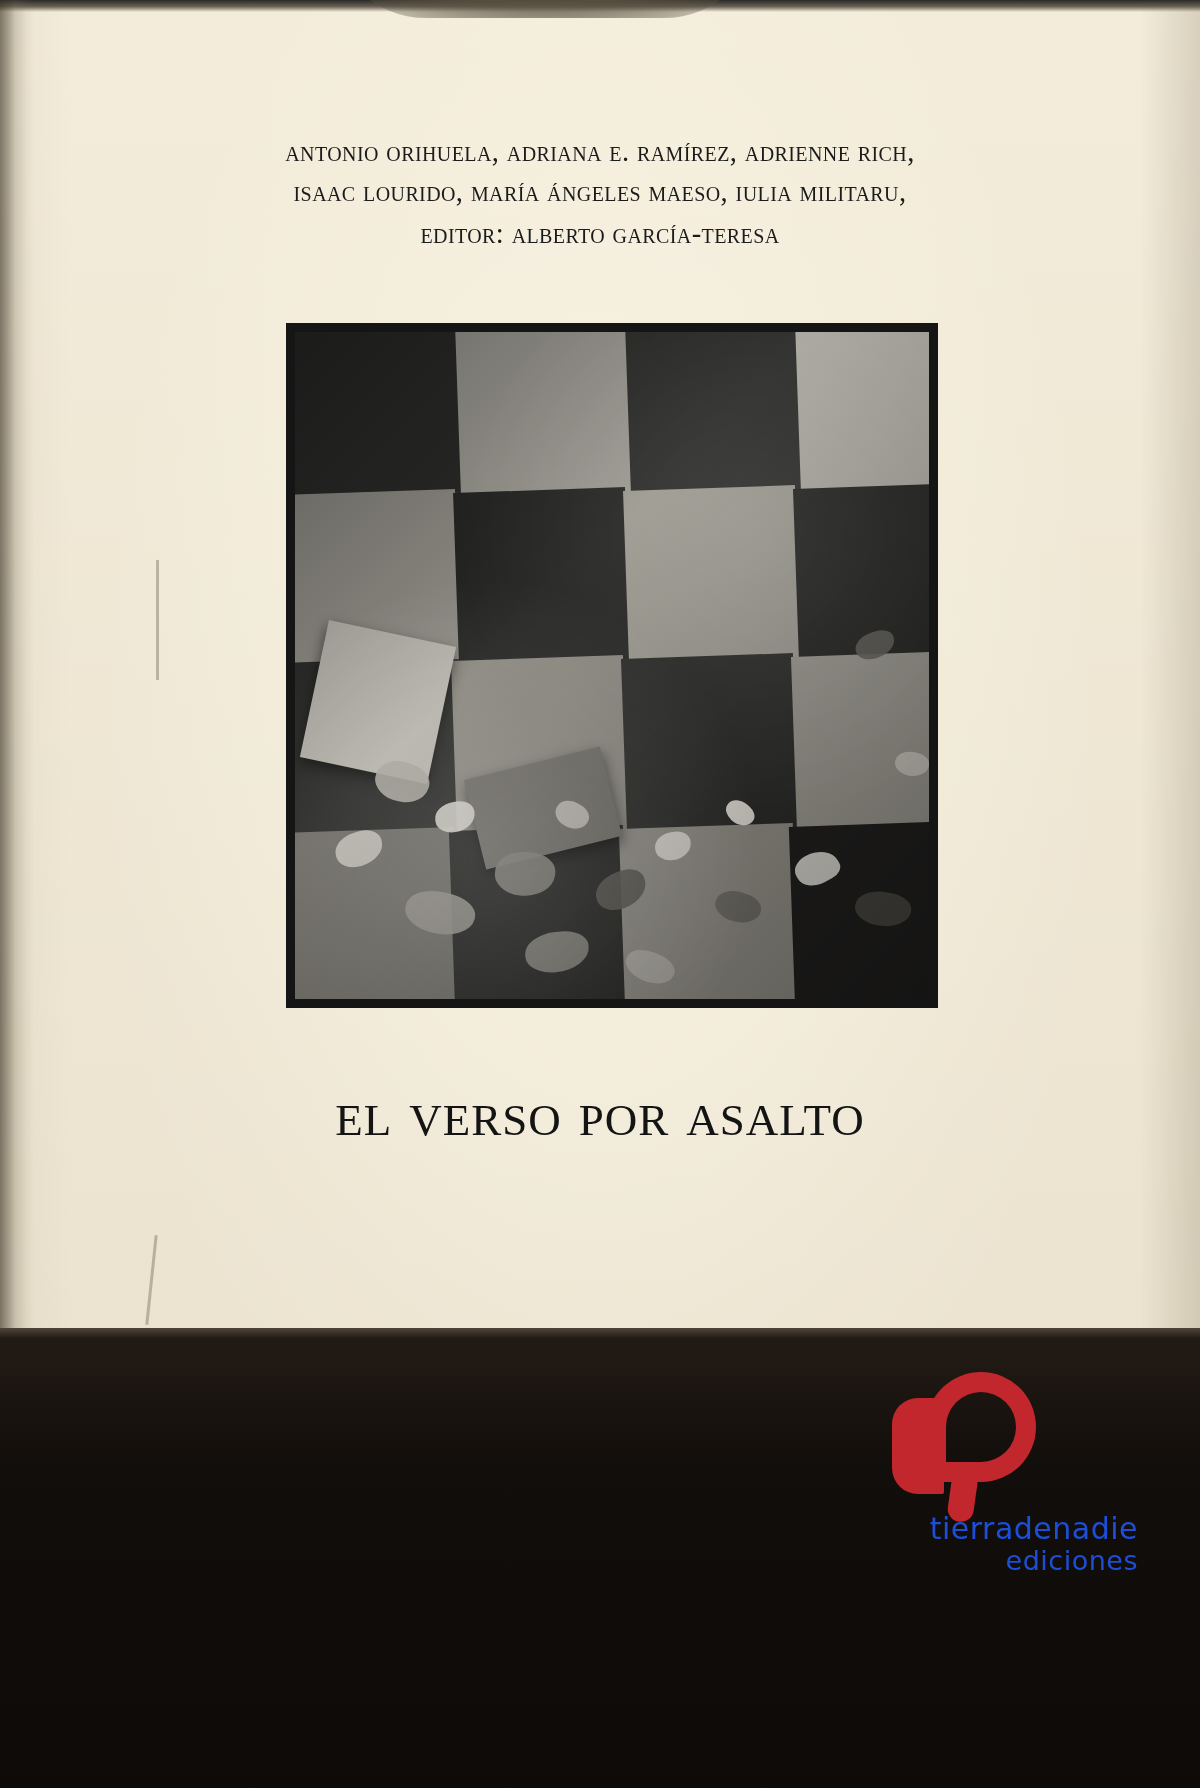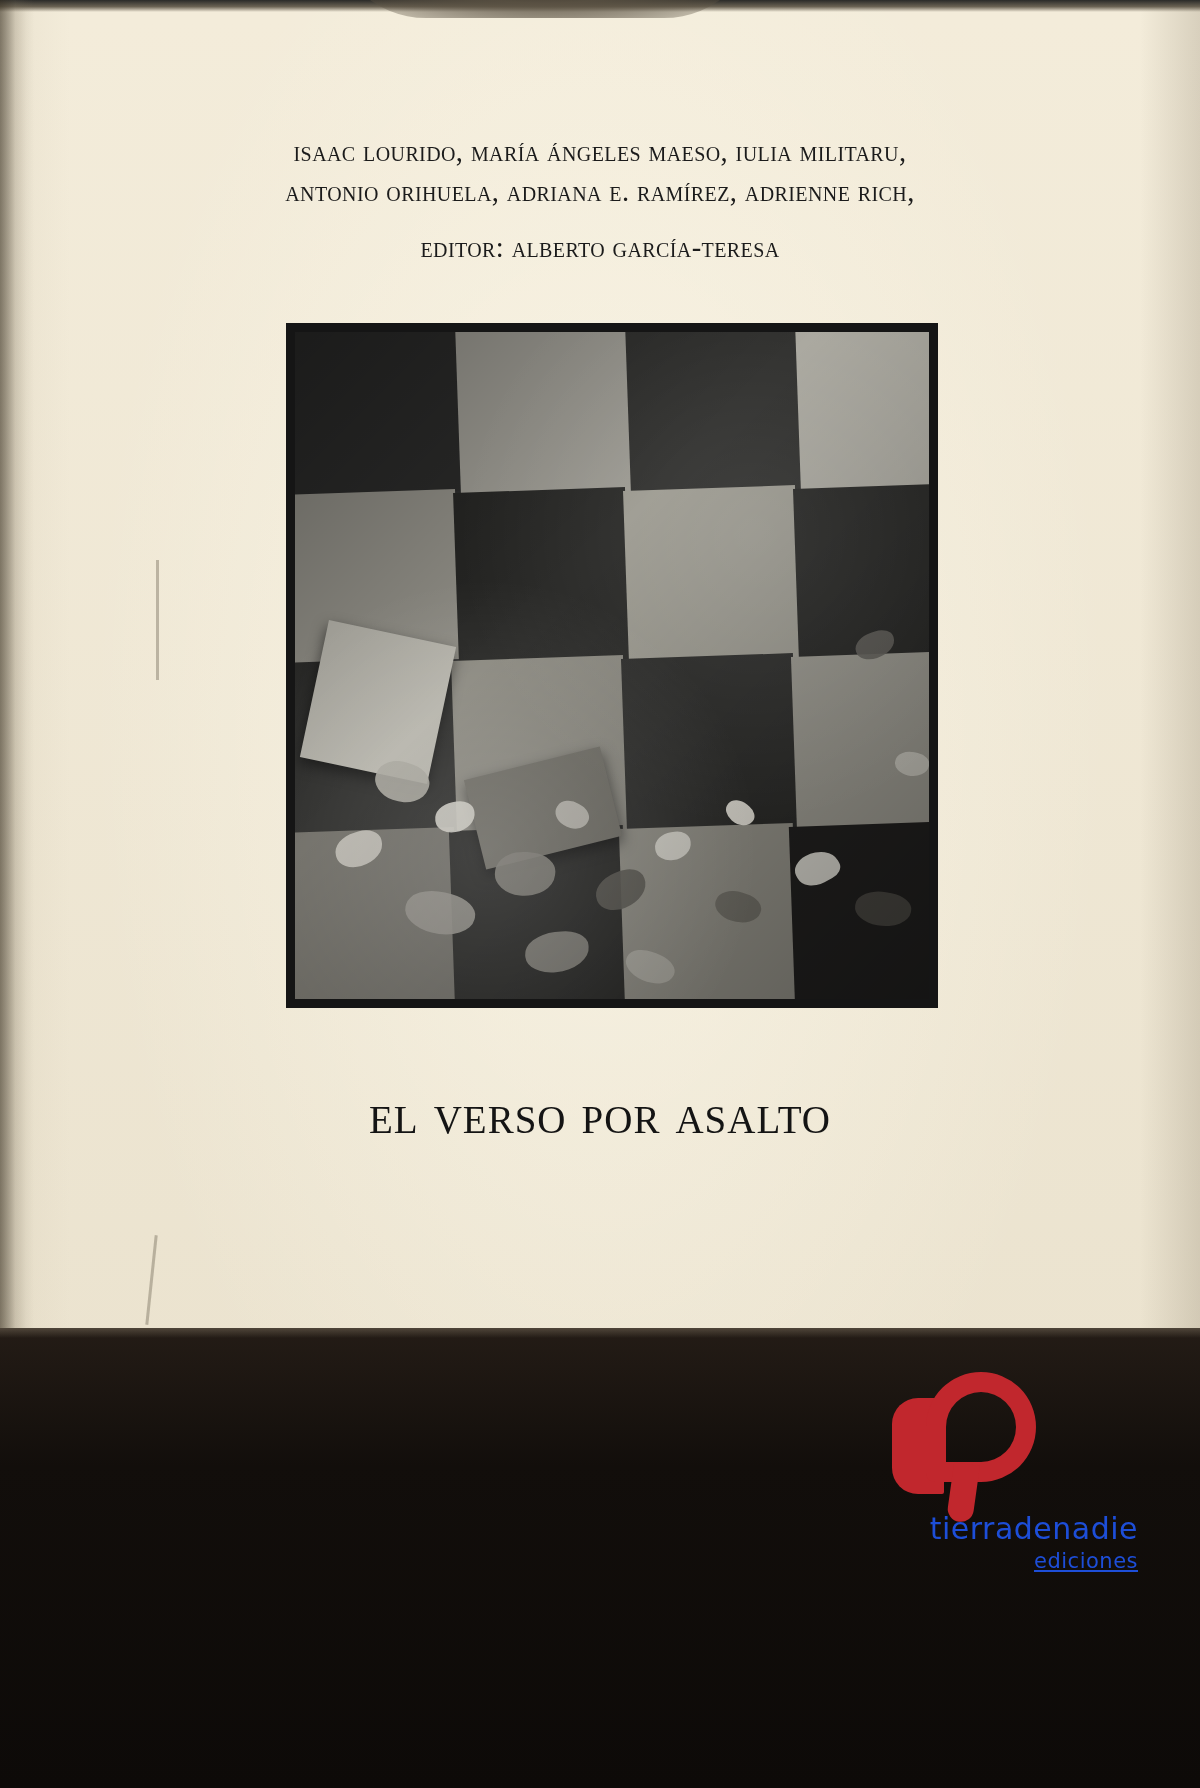--- a/index.html
+++ b/index.html
@@ -79,21 +79,21 @@
     line-height: 40px;
     letter-spacing: 0.4px;
     font-variant: small-caps;
     text-transform: lowercase;
   }
   .authors .line {
     display: block;
     white-space: nowrap;
   }
   .authors .line.editor {
-    margin-top: 16px;
+    margin-top: 2px;
   }
 
   
   .cover-photo {
     position: absolute;
     left: 286px;
     top: 323px;
     width: 652px;
     height: 685px;
     background: #111;
@@ -127,21 +127,21 @@
     pointer-events: none;
   }
 
   .title {
     position: absolute;
     left: 0; right: 0;
     top: 1068px;
     text-align: center;
     color: #141414;
     font-family: "Liberation Serif", serif;
-    font-size: 56px;
+    font-size: 64px;
     line-height: 92px;
     letter-spacing: 1px;
     font-variant: small-caps;
     text-transform: lowercase;
   }
 
   .subtitle {
     position: absolute;
     left: 0; right: 0;
     top: 1183px;
@@ -225,23 +225,22 @@
     font-family: "DejaVu Sans", sans-serif;
     letter-spacing: 0.5px;
   }
   .logo-text .brand {
     display: block;
     font-size: 30px;
     line-height: 34px;
   }
   .logo-text .brand-sub {
     display: block;
-    font-size: 21px;
+    font-size: 27px;
     line-height: 30px;
-    text-decoration: underline;
   }
 
   
   .gutter-mark {
     position: absolute;
     left: 156px;
     width: 3px;
     background: rgba(90,80,62,0.35);
   }
 </style>
@@ -252,22 +251,22 @@
 
   <div class="paper-texture"></div>
   <div class="top-edge"></div>
   <div class="top-arc"></div>
   <div class="spine-shadow"></div>
 
   <div class="gutter-mark" style="top:560px;height:120px;"></div>
   <div class="gutter-mark" style="top:1235px;height:90px;left:150px;transform:rotate(6deg);"></div>
 
   <div class="authors">
+    <span class="line">Antonio Orihuela, Adriana E. Ramírez, Adrienne Rich,</span>
     <span class="line">Isaac Lourido, María Ángeles Maeso, Iulia Militaru,</span>
-    <span class="line">Antonio Orihuela, Adriana E. Ramírez, Adrienne Rich,</span>
     <span class="line editor">Editor: Alberto García-Teresa</span>
   </div>
 
   <div class="cover-photo">
     <div class="photo-inner">
 
       <div class="tile" style="left:-10px;top:-8px;width:175px;height:170px;background:#2a2a29;transform:rotate(-2deg);"></div>
       <div class="tile" style="left:163px;top:-10px;width:172px;height:172px;background:#9c9a92;transform:rotate(-2deg);"></div>
       <div class="tile" style="left:333px;top:-12px;width:172px;height:174px;background:#2c2c2a;transform:rotate(-2deg);"></div>
       <div class="tile" style="left:503px;top:-14px;width:160px;height:176px;background:#a8a69d;transform:rotate(-2deg);"></div>

